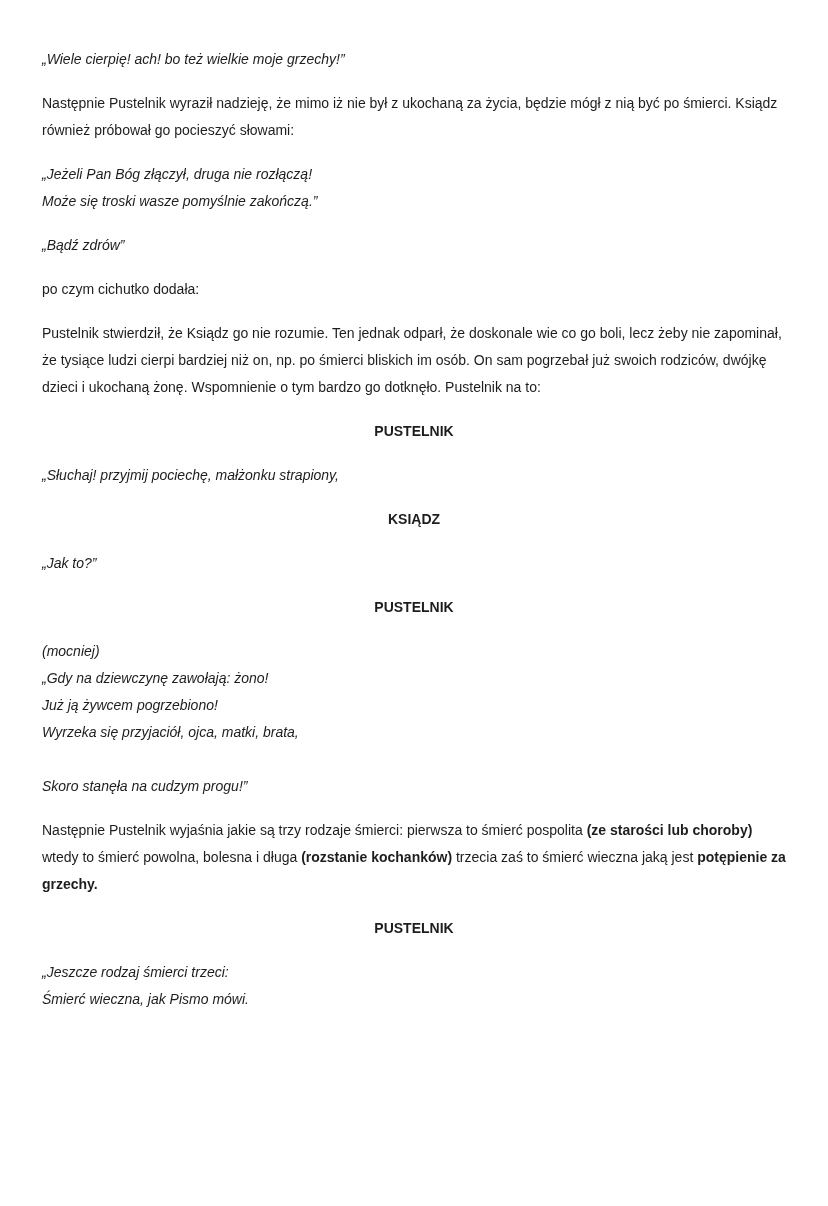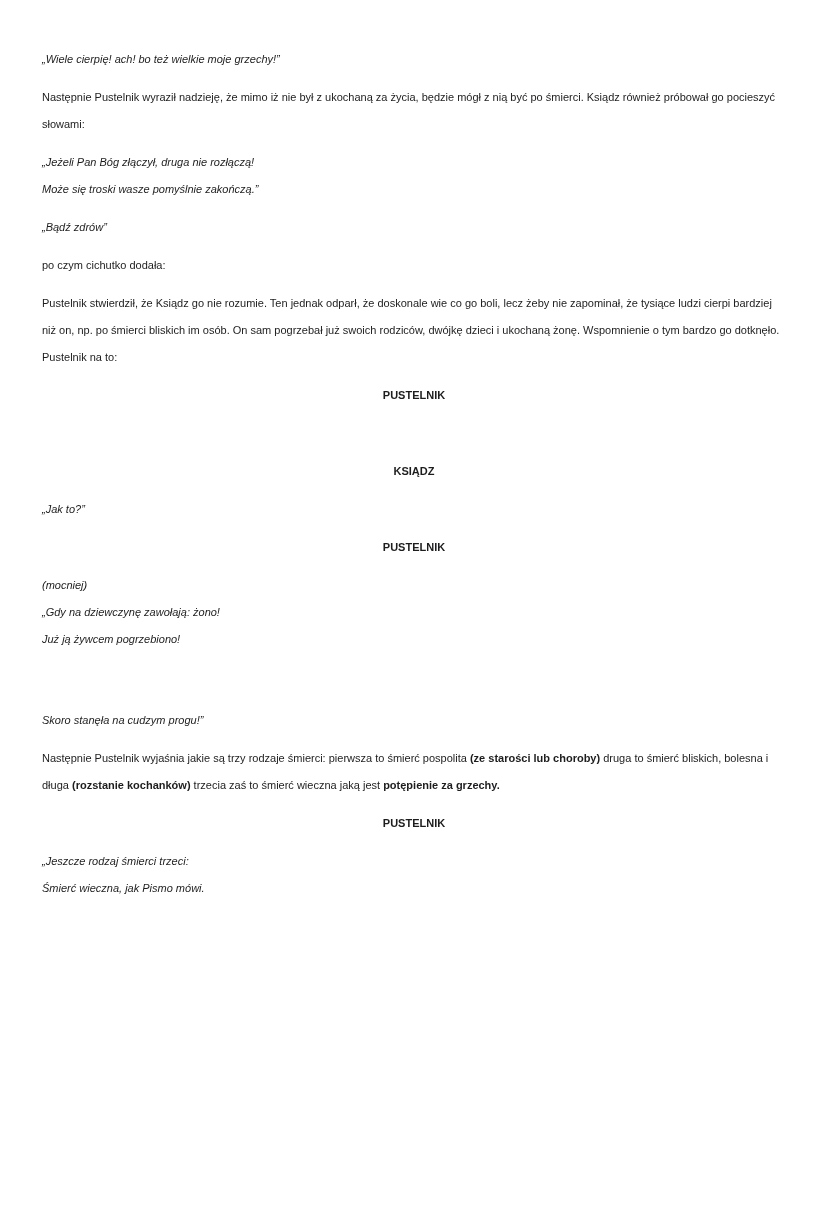--- a/index.html
+++ b/index.html
@@ -10,23 +10,23 @@
     width: 828px;
     min-height: 1206px;
     margin: 0 auto;
     font-family: "Liberation Sans", "DejaVu Sans", sans-serif;
     color: #1d1d1f;
   }
   .doc {
     padding: 46px 42px 60px 42px;
   }
   .doc p {
-    font-size: 11px;
+    font-size: 14px;
     line-height: 27px;
-    margin: 11px 0;
+    margin: 17px 0;
     font-weight: 400;
   }
   .doc p:first-child { margin-top: 0; }
   .doc .quote {
     font-style: italic;
   }
   .doc .heading {
     font-weight: 700;
     font-style: normal;
     text-align: center;
@@ -40,22 +40,22 @@
 
 <main class="doc">
   <div>
       <p class="quote"><span>„Wiele cierpię! ach! bo też wielkie moje grzechy!”</span></p>
       <p class="paragraph">Następnie Pustelnik wyraził nadzieję, że mimo iż nie był z ukochaną za życia, będzie mógł z nią być po śmierci. Ksiądz również próbował go pocieszyć słowami:</p>
       <p class="quote"><span>„Jeżeli Pan Bóg złączył, druga nie rozłączą!</span><br><span>Może się troski wasze pomyślnie zakończą.”</span></p>
       <p class="quote"><span>„Bądź zdrów”</span></p>
       <p class="paragraph">po czym cichutko dodała:</p>
       <p class="paragraph">Pustelnik stwierdził, że Ksiądz go nie rozumie. Ten jednak odparł, że doskonale wie co go boli, lecz żeby nie zapominał, że tysiące ludzi cierpi bardziej niż on, np. po śmierci bliskich im osób. On sam pogrzebał już swoich rodziców, dwójkę dzieci i ukochaną żonę. Wspomnienie o tym bardzo go dotknęło. Pustelnik na to:</p>
       <p class="heading">PUSTELNIK</p>
-      <p class="quote"><br></p>
+      <p class="quote"><span>„Słuchaj! przyjmij pociechę, małżonku strapiony,</span><br></p>
       <p class="heading">KSIĄDZ</p>
       <p class="quote"><span>„Jak to?”</span></p>
       <p class="heading">PUSTELNIK</p>
-      <p class="quote"><span>(mocniej)</span><br><span>„Gdy na dziewczynę zawołają: żono!</span><br><span>Już ją żywcem pogrzebiono!</span><br><br><br><span>Skoro stanęła na cudzym progu!”</span></p>
-      <p class="paragraph"><span>Następnie Pustelnik wyjaśnia jakie są trzy rodzaje śmierci: pierwsza to śmierć pospolita </span><strong>(ze starości lub choroby)</strong><span> druga to śmierć bliskich, bolesna i długa </span><strong>(rozstanie kochanków)</strong><span> trzecia zaś to śmierć wieczna jaką jest </span><strong>potępienie za grzechy.</strong></p>
+      <p class="quote"><span>(mocniej)</span><br><span>„Gdy na dziewczynę zawołają: żono!</span><br><span>Już ją żywcem pogrzebiono!</span><br><span>Wyrzeka się przyjaciół, ojca, matki, brata,</span><br><br><span>Skoro stanęła na cudzym progu!”</span></p>
+      <p class="paragraph"><span>Następnie Pustelnik wyjaśnia jakie są trzy rodzaje śmierci: pierwsza to śmierć pospolita </span><strong>(ze starości lub choroby)</strong><span> wtedy to śmierć powolna, bolesna i długa </span><strong>(rozstanie kochanków)</strong><span> trzecia zaś to śmierć wieczna jaką jest </span><strong>potępienie za grzechy.</strong></p>
       <p class="heading">PUSTELNIK</p>
       <p class="quote"><span>„Jeszcze rodzaj śmierci trzeci:</span><br><span>Śmierć wieczna, jak Pismo mówi.</span></p>
     </div>
 </main>
 
 </body></html>

